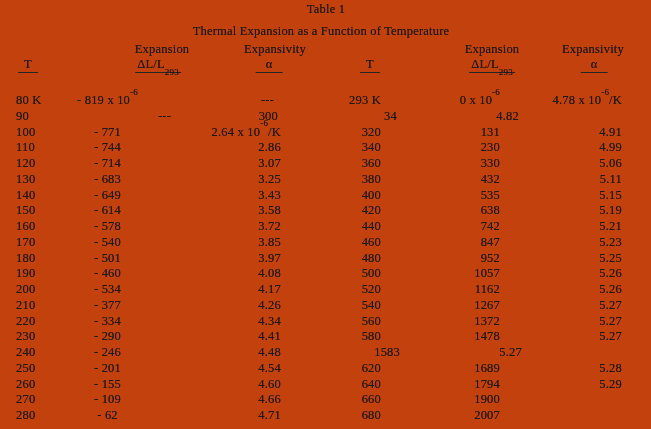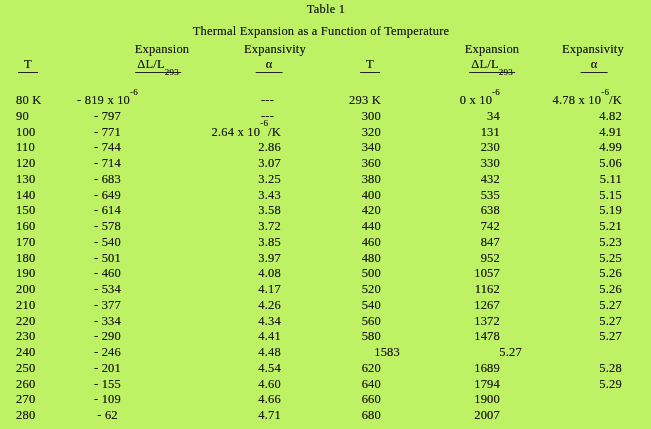--- a/index.html
+++ b/index.html
@@ -5,21 +5,21 @@
   html,body{margin:0;padding:0;}
   body{
     width:651px;height:429px;
     background:#f9f9f6;
     font-family:"Liberation Serif","DejaVu Serif",serif;
     color:#1b1b1b;
     overflow:hidden;
   }
   .page{
     position:relative;width:651px;height:429px;
-    background:#bef264;
+    background:#c2410c;
     text-shadow:0 0 .4px rgba(0,0,0,.55);
   }
   .cx{ 
     position:absolute;
     transform:translateX(-50%);
     white-space:nowrap;
     font-size:12.5px;
     line-height:13px;
     letter-spacing:.2px;
   }
@@ -70,21 +70,20 @@
       <div class="row">
         <span class="c1">80 K</span>
         <span class="c2">- 819 x 10<sup>-6</sup></span>
         <span class="c3 dash">---</span>
         <span class="c4">293 K</span>
         <span class="c5">0 x 10<sup>-6</sup></span>
         <span class="c6">4.78 x 10<sup>-6</sup>/K</span>
       </div>
       <div class="row">
         <span class="c1">90</span>
-        <span class="c2">- 797</span>
         <span class="c3 dash">---</span>
         <span class="c4">300</span>
         <span class="c5">34</span>
         <span class="c6">4.82</span>
       </div>
       <div class="row">
         <span class="c1">100</span>
         <span class="c2">- 771</span>
         <span class="c3">2.64 x 10<sup>-6</sup>/K</span>
         <span class="c4">320</span>

